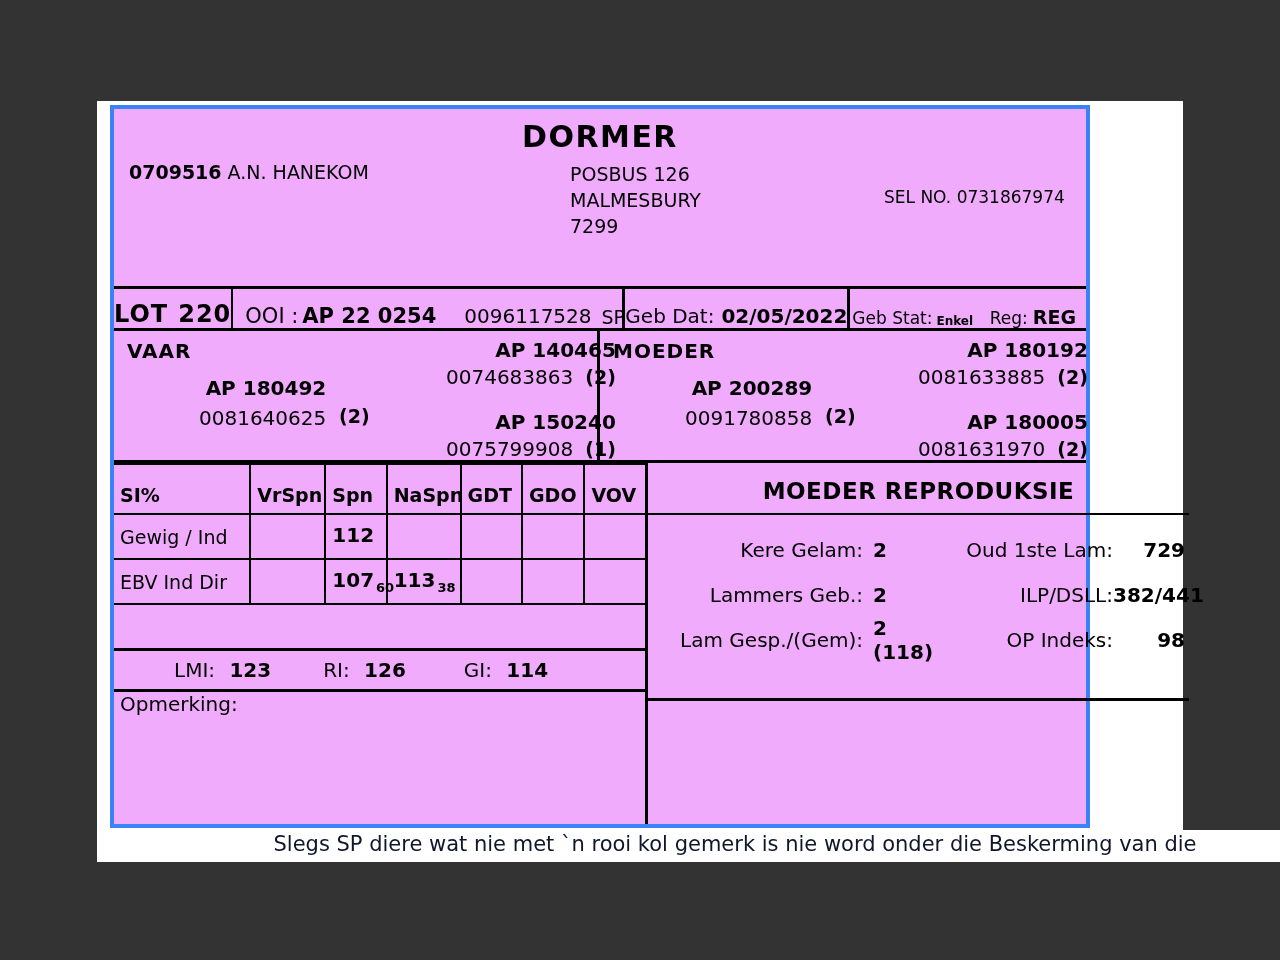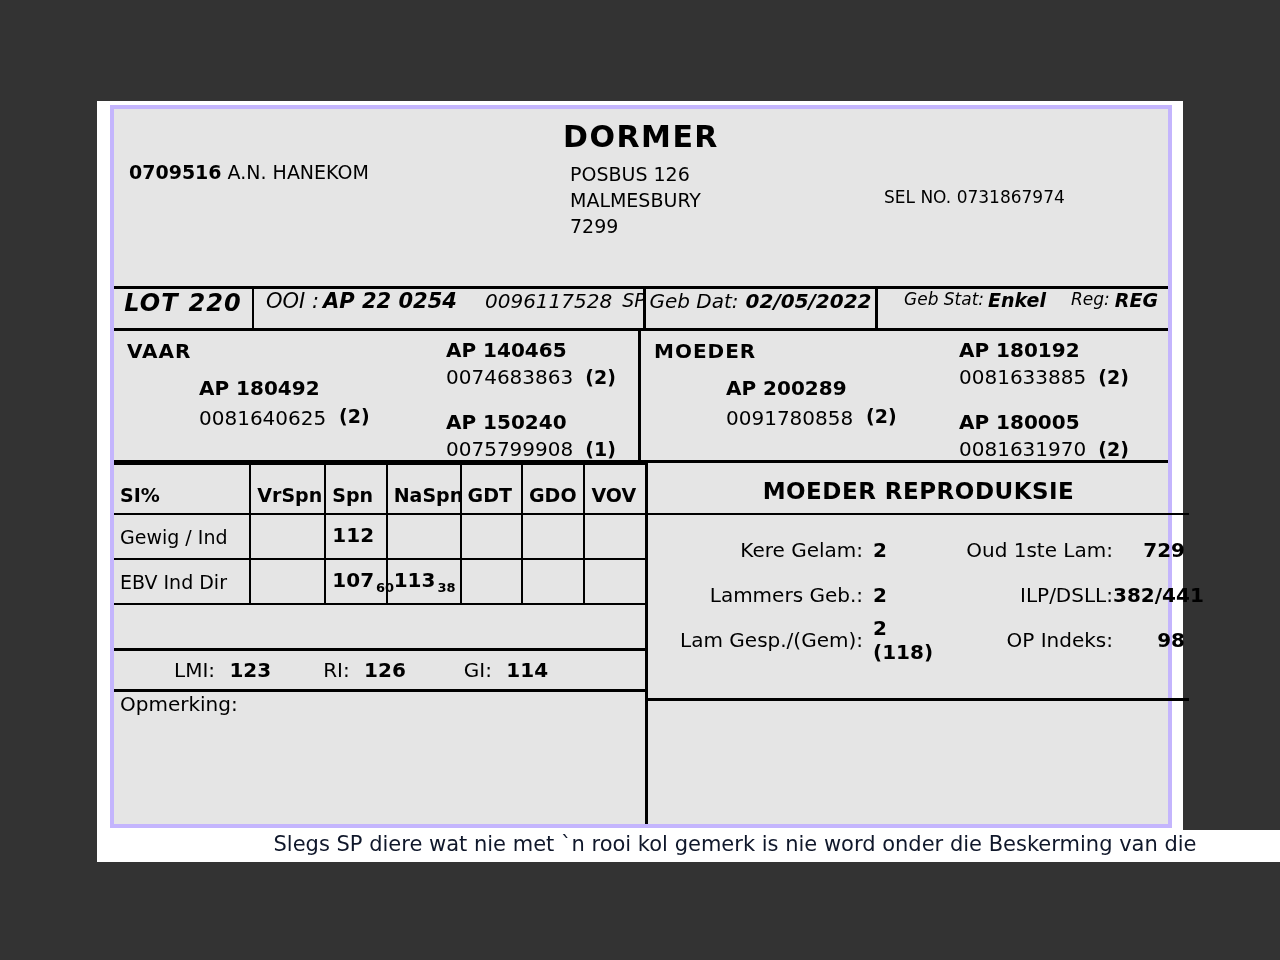--- a/index.html
+++ b/index.html
@@ -27,25 +27,25 @@
     width: 1086px;
     height: 757px;
     background: #ffffff;
   }
 
   
   .card {
     position: absolute;
     left: 110px;
     top: 105px;
-    width: 1062px;
+    width: 980px;
     height: 723px;
-    border: 4px solid #c4b5fd;
-    box-sizing: border-box;
-    background: #e5e5e5;
+    border: 4px solid #3b82f6;
+    box-sizing: border-box;
+    background: #f0abfc;
   }
 
   
   .header-block {
     position: absolute;
     left: 0; top: 0;
     width: 100%;
     height: 180px;
     border-bottom: 3px solid #000;
     box-sizing: border-box;
@@ -92,52 +92,52 @@
     width: 100%;
     height: 42px;
     border-bottom: 3px solid #000;
     box-sizing: border-box;
     display: flex;
     align-items: center;
   }
   .lot-cell {
     height: 100%;
     display: flex;
-    align-items: flex-start;
+    align-items: flex-end;
     box-sizing: border-box;
     white-space: nowrap;
-    font-style: italic;
   }
   .c-lot   { width: 140px; justify-content: center; border-right: 2px solid #000; font-size: 24px; font-weight: bold; letter-spacing: 1px;}
   .c-ooi   { width: 392px; border-right: 3px solid #000; padding-left: 12px; font-size: 21px; }
   .c-ooi .lbl { font-weight: normal; }
   .c-ooi .val { font-weight: bold; margin-left: 4px;}
   .c-ooi .ident { margin-left: 28px; font-weight: normal; font-size: 20px;}
   .c-ooi .sp { margin-left: 10px; font-weight: normal; font-size: 19px;}
   .c-gebdat{ width: 232px; border-right: 3px solid #000; justify-content: center; font-size: 20px; }
-  .c-gebstat{ width: 170px; border-right: 0px; padding-left: 26px; font-size: 17px; }
+  .c-gebstat{ width: 170px; border-right: 0px; padding-left: 2px; font-size: 17px; }
   .c-reg   { flex: 1; justify-content: flex-end; padding-right: 10px; font-size: 17px; }
   .bold { font-weight: bold; }
 
   
   .ped-row {
     position: absolute;
     left: 0;
     top: 222px;
     width: 100%;
     height: 132px;
     border-bottom: 3px solid #000;
     box-sizing: border-box;
     display: flex;
   }
   .ped-half {
     position: relative;
     width: 50%;
     height: 100%;
     box-sizing: border-box;
+    text-align: right;
   }
   .ped-half.left { border-right: 3px solid #000; }
   .ped-title {
     position: absolute;
     left: 13px; top: 8px;
     font-size: 20px;
     font-weight: bold;
     letter-spacing: 1px;
   }
   .ped-parent {
@@ -342,21 +342,21 @@
         <span class="sp">SP</span>
       </div>
       <div class="lot-cell c-gebdat">
         <span>Geb Dat:</span>
         <span style="width:7px"></span>
         <span class="bold">02/05/2022</span>
       </div>
       <div class="lot-cell c-gebstat">
         <span>Geb Stat:</span>
         <span style="width:4px"></span>
-        <span class="bold" style="font-size:19px">Enkel</span>
+        <span class="bold" style="font-size:12px">Enkel</span>
       </div>
       <div class="lot-cell c-reg">
         <span>Reg:</span>
         <span style="width:5px"></span>
         <span class="bold" style="font-size:19px">REG</span>
       </div>
     </div>
 
     <div class="ped-row">
 

